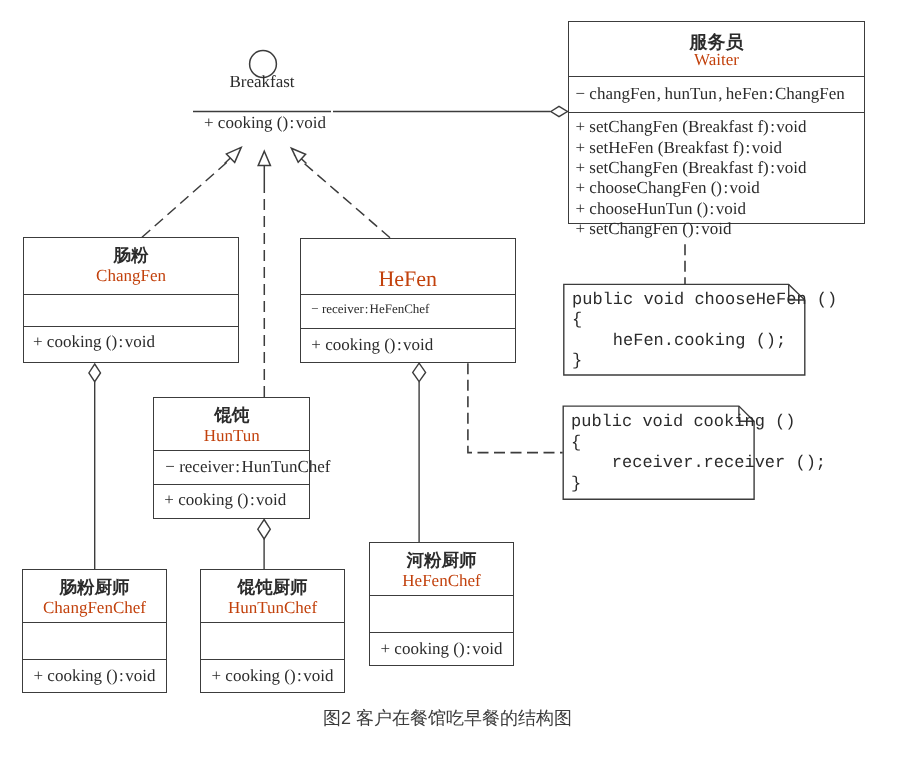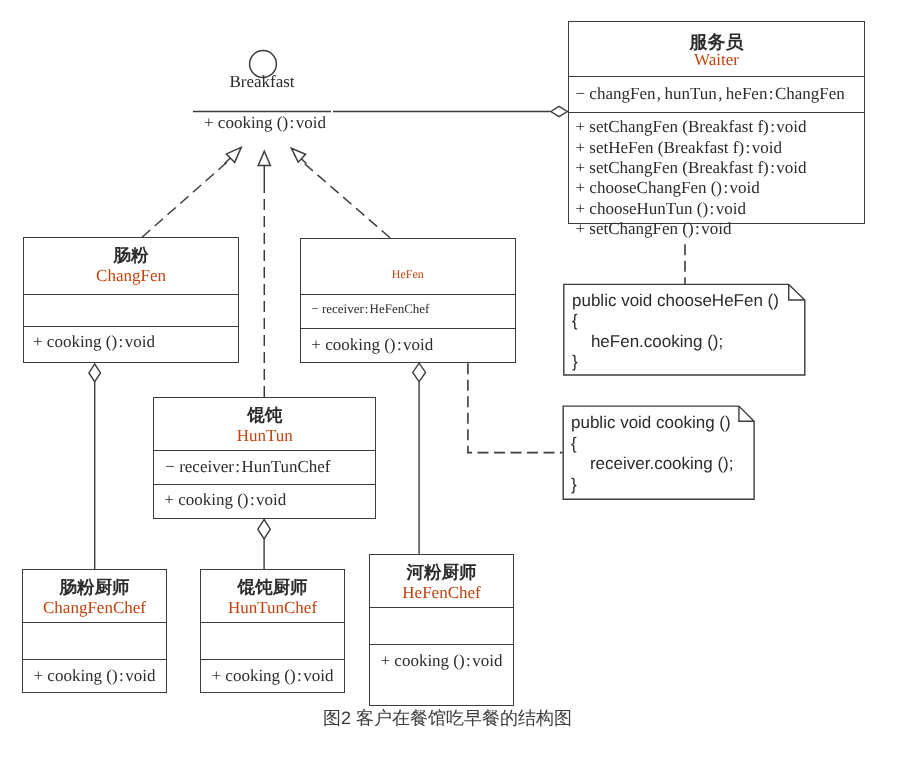--- a/index.html
+++ b/index.html
@@ -11,21 +11,21 @@
   #stage{position:relative;width:907px;height:760px;background:#fff;}
   svg.layer{position:absolute;left:0;top:0;width:907px;height:760px;overflow:visible;}
   .uml-box{position:absolute;box-sizing:border-box;border:1.4px solid #3c3c3c;background:#fff;}
   .sep{position:absolute;left:0;right:0;height:0;border-top:1.4px solid #3c3c3c;}
   .cn{font-family:"Liberation Serif","DejaVu Serif",serif;font-weight:bold;color:#2b2b2b;}
   .en{font-family:"Liberation Serif","DejaVu Serif",serif;color:#c2410c;}
   .boxtitle{position:absolute;left:0;right:0;text-align:center;line-height:1.0;}
   .member{position:absolute;color:#2b2b2b;white-space:nowrap;
           font-family:"Liberation Serif","DejaVu Serif",serif;}
   .notetext{position:absolute;color:#2b2b2b;white-space:pre;
-            font-family:Liberation Sans, sans-serif;}
+            font-family:Liberation Mono, monospace;}
   .caption{position:absolute;font-family:"Liberation Sans","DejaVu Sans",sans-serif;
            color:#3b3b3b;white-space:nowrap;}
   .ifacelabel{position:absolute;text-align:center;color:#2b2b2b;}
 </style>
 </head>
 <body>
 
 <div id="stage">
 
   <svg class="layer" id="connectors" viewBox="0 0 907 760">
@@ -85,28 +85,28 @@
 
   <div class="uml-box" id="box-changfen" style="left:23px;top:237px;width:216px;height:126px;">
     <div class="boxtitle cn" style="top:8.5px;font-size:17.5px;">肠粉</div>
     <div class="boxtitle en" style="top:29px;font-size:17px;">ChangFen</div>
     <div class="sep" style="top:55.5px;"></div>
     <div class="sep" style="top:87.8px;"></div>
     <div class="member" style="left:9px;top:93.5px;font-size:17px;">+ cooking () : void</div>
   </div>
 
   <div class="uml-box" id="box-hefen" style="left:299.8px;top:237.9px;width:216px;height:125.3px;">
-    <div class="boxtitle en" style="top:29px;font-size:12px;">HeFen</div>
+    <div class="boxtitle en" style="top:29px;font-size:22px;">HeFen</div>
     <div class="sep" style="top:54.9px;"></div>
     <div class="member" style="left:10.5px;top:62.5px;font-size:13px;">− receiver : HeFenChef</div>
     <div class="sep" style="top:89px;"></div>
     <div class="member" style="left:10.5px;top:96px;font-size:17px;">+ cooking () : void</div>
   </div>
 
-  <div class="uml-box" id="box-huntun" style="left:153.3px;top:397.1px;width:223px;height:122.4px;">
+  <div class="uml-box" id="box-huntun" style="left:153.3px;top:397.1px;width:157px;height:122.4px;">
     <div class="boxtitle cn" style="top:8.5px;font-size:17.5px;">馄饨</div>
     <div class="boxtitle en" style="top:29px;font-size:17px;">HunTun</div>
     <div class="sep" style="top:52.2px;"></div>
     <div class="member" style="left:11px;top:59px;font-size:17px;">− receiver : HunTunChef</div>
     <div class="sep" style="top:86.1px;"></div>
     <div class="member" style="left:10px;top:91.5px;font-size:17px;">+ cooking () : void</div>
   </div>
 
   <div class="uml-box" id="box-changfenchef" style="left:22px;top:569px;width:145px;height:124px;">
     <div class="boxtitle cn" style="top:8.5px;font-size:17.5px;">肠粉厨师</div>
@@ -117,21 +117,21 @@
   </div>
 
   <div class="uml-box" id="box-huntunchef" style="left:200px;top:569px;width:145px;height:124px;">
     <div class="boxtitle cn" style="top:8.5px;font-size:17.5px;">馄饨厨师</div>
     <div class="boxtitle en" style="top:29px;font-size:17px;">HunTunChef</div>
     <div class="sep" style="top:52px;"></div>
     <div class="sep" style="top:89px;"></div>
     <div class="member" style="left:10.5px;top:96px;font-size:17px;">+ cooking () : void</div>
   </div>
 
-  <div class="uml-box" id="box-hefenchef" style="left:369px;top:554px;width:145px;height:152px;">
+  <div class="uml-box" id="box-hefenchef" style="left:369px;top:542px;width:145px;height:124px;">
     <div class="boxtitle cn" style="top:8.5px;font-size:17.5px;">河粉厨师</div>
     <div class="boxtitle en" style="top:29px;font-size:17px;">HeFenChef</div>
     <div class="sep" style="top:52px;"></div>
     <div class="sep" style="top:89px;"></div>
     <div class="member" style="left:10.5px;top:96px;font-size:17px;">+ cooking () : void</div>
   </div>
 
   <svg class="layer" id="notes" viewBox="0 0 907 760">
     <g stroke="#3c3c3c" fill="#fff" stroke-width="1.4">
       <path d="M563.8,284.4 L788.7,284.4 L804.8,300 L804.8,375 L563.8,375 Z"></path>
@@ -141,18 +141,18 @@
     </g>
   </svg>
 
   <div class="notetext" style="left:572px;top:290.5px;font-size:17px;">public void chooseHeFen ()</div>
   <div class="notetext" style="left:572px;top:311px;font-size:17px;">{</div>
   <div class="notetext" style="left:572px;top:331.5px;font-size:17px;">    heFen.cooking ();</div>
   <div class="notetext" style="left:572px;top:352px;font-size:17px;">}</div>
 
   <div class="notetext" style="left:571px;top:413px;font-size:17px;">public void cooking ()</div>
   <div class="notetext" style="left:571px;top:433.5px;font-size:17px;">{</div>
-  <div class="notetext" style="left:571px;top:454px;font-size:17px;">    receiver.cooking ();</div>
+  <div class="notetext" style="left:571px;top:454px;font-size:17px;">    receiver.receiver ();</div>
   <div class="notetext" style="left:571px;top:474.5px;font-size:17px;">}</div>
 
   <div class="caption" style="left:323px;top:707px;font-size:18px;">图2 客户在餐馆吃早餐的结构图</div>
 
 </div>
 
 </body></html>

